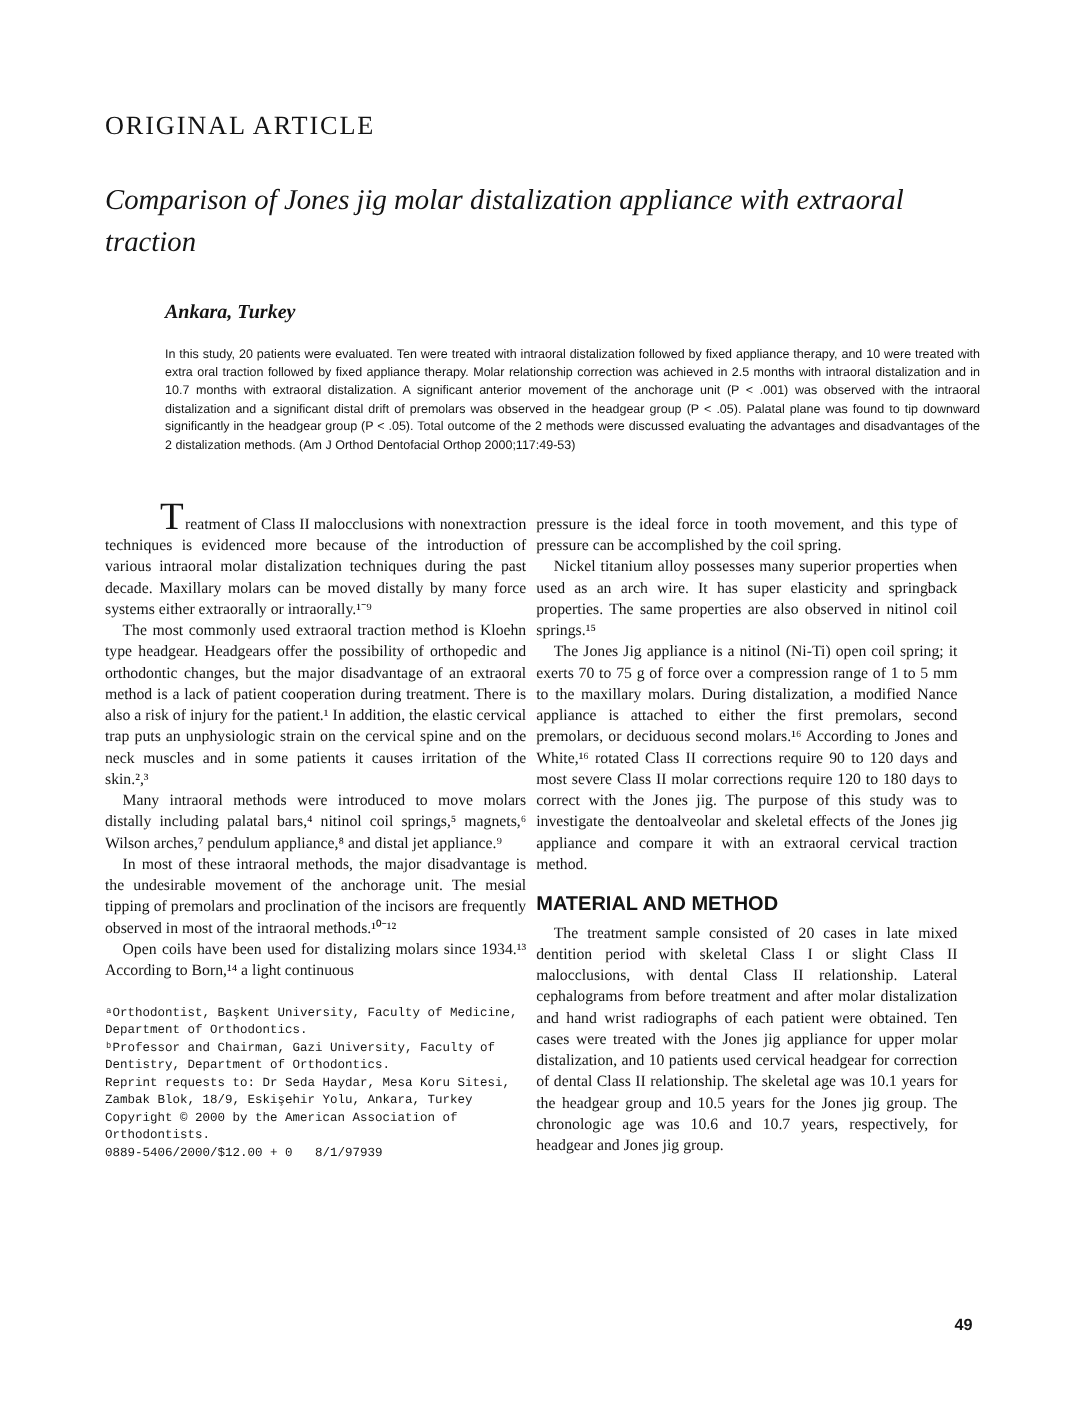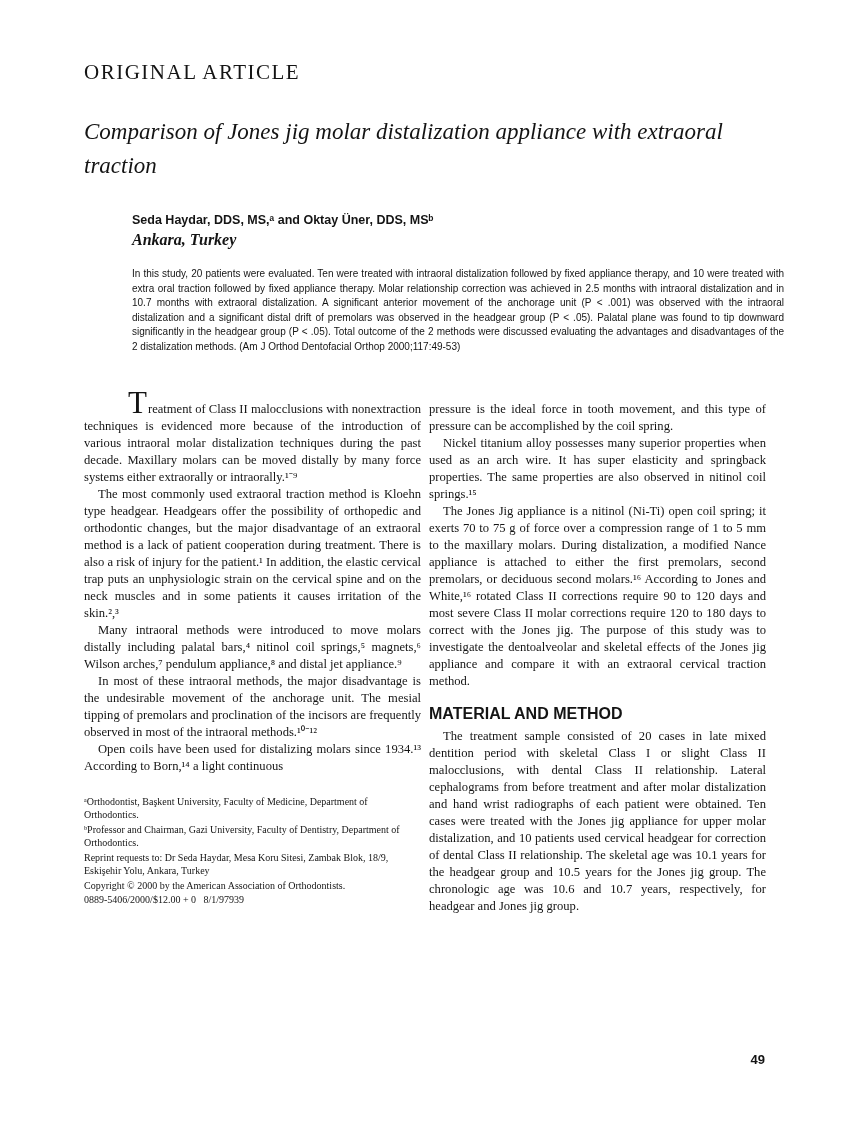--- a/index.html
+++ b/index.html
@@ -6,21 +6,21 @@
   html, body { background: #ffffff; }
   body {
     width: 866px; height: 1122px;
     font-family: "Liberation Serif", serif;
     color: #141414;
     overflow: hidden;
   }
   .page {
     position: relative;
     width: 866px; height: 1122px;
-    padding: 60px 84px 0 84px;
+    padding: 88px 84px 0 84px;
     background: #ffffff;
   }
   .kicker {
     font-size: 21px;
     letter-spacing: 1.5px;
     font-weight: normal;
   }
   .title {
     margin-top: 30px;
     max-width: 660px;
@@ -74,42 +74,42 @@
     font-family: "Liberation Sans", "DejaVu Sans", sans-serif;
     font-weight: bold;
     font-size: 16px;
     text-align: left;
   }
   .footnotes {
     margin-top: 20px;
     font-size: 10px;
     line-height: 13.5px;
     text-align: left;
+    font-family: Liberation Mono, monospace;
   }
   .footnotes p { margin: 0 0 1px 0; }
   .page-number {
     position: absolute;
     top: 1052px;
-    right: 101px;
+    right: 88px;
     font-family: "Liberation Sans", "DejaVu Sans", sans-serif;
     font-weight: bold;
     font-size: 13px;
   }
 </style>
 </head>
 <body>
 
 <div class="page">
 
   <div class="kicker">ORIGINAL ARTICLE</div>
 
   <h1 class="title">Comparison of Jones jig molar distalization appliance with extraoral traction</h1>
 
   <div class="byline">
-    <div class="authors">Seda Haydar, DDS, MS,ᵃ and Oktay Üner, DDS, MSᵇ</div>
     <div class="location">Ankara, Turkey</div>
   </div>
 
   <div class="abstract">In this study, 20 patients were evaluated. Ten were treated with intraoral distalization followed by fixed appliance therapy, and 10 were treated with extra oral traction followed by fixed appliance therapy. Molar relationship correction was achieved in 2.5 months with intraoral distalization and in 10.7 months with extraoral distalization. A significant anterior movement of the anchorage unit (P &lt; .001) was observed with the intraoral distalization and a significant distal drift of premolars was observed in the headgear group (P &lt; .05). Palatal plane was found to tip downward significantly in the headgear group (P &lt; .05). Total outcome of the 2 methods were discussed evaluating the advantages and disadvantages of the 2 distalization methods. (Am J Orthod Dentofacial Orthop 2000;117:49-53)</div>
 
   <div class="columns">
 
     <div class="col">
       <p class="first"><span class="dropcap">T</span><span>reatment of Class II malocclusions with nonextraction techniques is evidenced more because of the introduction of various intraoral molar distalization techniques during the past decade. Maxillary molars can be moved distally by many force systems either extraorally or intraorally.¹⁻⁹</span></p>
       <p class="indent">The most commonly used extraoral traction method is Kloehn type headgear. Headgears offer the possibility of orthopedic and orthodontic changes, but the major disadvantage of an extraoral method is a lack of patient cooperation during treatment. There is also a risk of injury for the patient.¹ In addition, the elastic cervical trap puts an unphysiologic strain on the cervical spine and on the neck muscles and in some patients it causes irritation of the skin.²,³</p>

